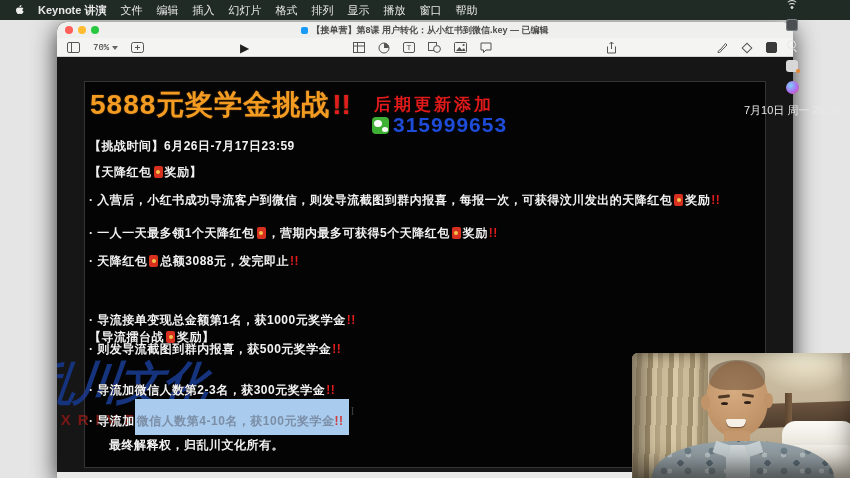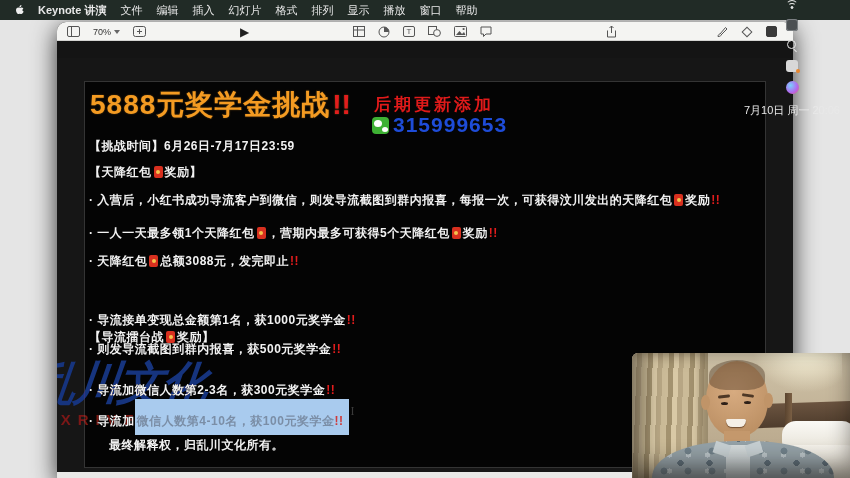--- a/index.html
+++ b/index.html
@@ -42,21 +42,21 @@
   
   .knwindow { position:absolute; left:57px; top:22px; width:736px; height:456px; border-radius:9px 9px 0 0; overflow:hidden; background:#141414; box-shadow:0 6px 24px rgba(0,0,0,.8); z-index:2; }
   .titlebar { height:16px; background:#efefed; display:flex; align-items:center; position:relative; }
   .tlights { display:flex; gap:5px; margin-left:8px; }
   .tl { width:8px; height:8px; border-radius:50%; }
   .tl.red{ background:#ff5f57; } .tl.yel{ background:#febc2e; } .tl.grn{ background:#28c840; }
   .wintitle { position:absolute; left:0; right:0; text-align:center; font-size:9px; color:#4c4c4c; font-weight:700; }
   .kdoc { display:inline-block; width:7px; height:7px; background:#1a9bf7; border-radius:2px; margin-right:3px; vertical-align:-1px; }
   .toolbar { height:19px; background:#f4f4f2; border-bottom:1px solid #d4d4d2; position:relative; }
   .tbg { position:absolute; top:0; height:19px; display:flex; align-items:center; gap:13px; }
-  .tb-left{ left:10px; } .tb-play{ left:183px; } .tb-center{ left:296px; } .tb-share{ left:549px; } .tb-right{ right:16px; }
+  .tb-left{ left:10px;font-family:Liberation Mono, monospace; } .tb-play{ left:183px; } .tb-center{ left:296px; } .tb-share{ left:549px; } .tb-right{ right:16px; }
   .tbicon { display:flex; align-items:center; color:#444; }
   .zoomctl { font-size:9px; color:#333; display:flex; align-items:center; gap:3px; }
   .caret { width:0; height:0; border-left:3px solid transparent; border-right:3px solid transparent; border-top:4px solid #666; }
   .playtri { color:#1f1f1f; font-size:12px; line-height:1; }
 
   
   .canvas { position:absolute; left:0; top:36px; width:736px; height:414px; background:#161616; }
   .winbottom { position:absolute; left:0; bottom:0; width:736px; height:6px; background:#e9e9e7; }
   .slide { position:absolute; left:27px; top:23px; width:682px; height:387px; background:#040404; border:1px solid #343434; }
   .slide-title { position:absolute; left:5px; top:4px; font-size:28px; font-weight:800; color:#f49b22; letter-spacing:1px; white-space:nowrap; text-shadow:0 0 2px rgba(244,155,34,.4); }
@@ -155,20 +155,28 @@
         </span>
       <span class="appsq"></span>
       <span class="search-ic"></span>
       <span class="inputsrc"></span>
       <span class="siri"></span>
       <span class="mb-time">7月10日 周一  20:06</span>
     </span>
   </div>
 
   <div class="knwindow">
+    <div class="titlebar">
+      <span class="tlights">
+        <span class="tl red"></span>
+        <span class="tl yel"></span>
+        <span class="tl grn"></span>
+      </span>
+      <span class="wintitle"><span class="kdoc"></span><span>【接单营】第8课 用户转化：从小红书到微信.key — 已编辑</span></span>
+    </div>
 
     <div class="toolbar">
       <span class="tbg tb-left">
         <span class="tbicon">
           <svg class="tico" width="13" height="11" viewBox="0 0 13 11">
               <rect x="0.5" y="0.5" width="12" height="10" rx="1.5" fill="none" stroke="#555"></rect>
               <line x1="4.5" y1="0.5" x2="4.5" y2="10.5" stroke="#555"></line>
             </svg>
         </span>
         <span class="zoomctl">

